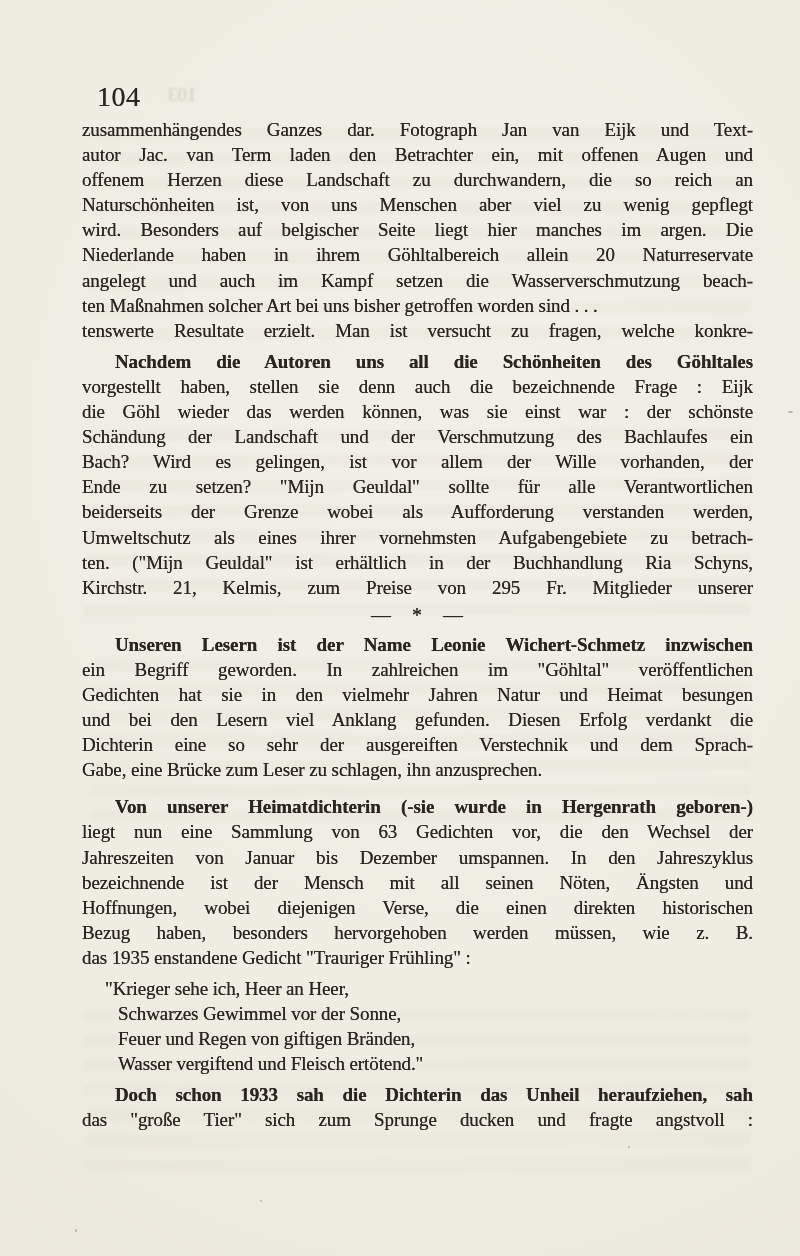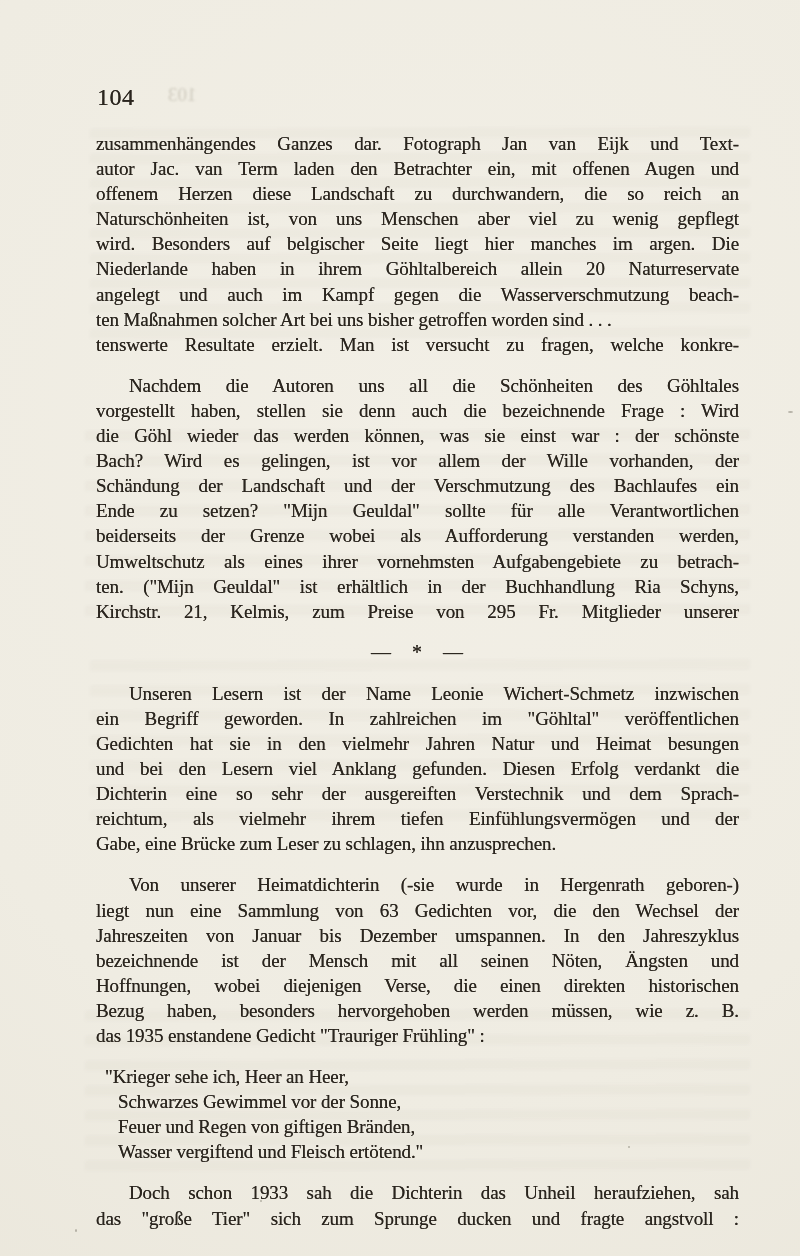--- a/index.html
+++ b/index.html
@@ -12,46 +12,46 @@
     position: relative;
     width: 800px; height: 1256px;
     background:
       radial-gradient(130% 95% at 55% 35%, var(--paper-hi, #f2efe6) 0%, var(--paper, #efece2) 55%, var(--paper-lo, #e9e5d9) 100%);
     color: var(--ink, #2a251e);
     overflow: hidden;
   }
   .page-number {
     position: absolute;
     left: 97px; top: 86px;
-    font-size: 24px; line-height: 22px;
+    font-size: 28px; line-height: 22px;
     letter-spacing: 0.5px;
     text-shadow: 0 0 0.5px rgba(42,37,30,0.85);
   }
   .ghost-number {
     position: absolute;
     left: 168px; top: 84px;
     font-size: 19px;
     color: rgba(130,122,104,0.30);
     transform: scaleX(-1);
     filter: blur(1px);
   }
   .text-block {
     position: absolute;
     left: 80px; right: 45px; top: 115px;
     font-size: 19px;
     line-height: 25.1px;
     letter-spacing: -0.1px;
     text-shadow: 0 0 0.5px rgba(42,37,30,0.85);
   }
-  .para, .poem { margin: 16px; }
+  .para, .poem { margin: 2px; }
   .para + .para, .para + .poem, .poem + .para { margin-top: 6px; }
   .para.loose { margin-top: 12px; }
   .line { text-align: justify; text-align-last: justify; }
   .line.last { text-align-last: left; }
-  .line.indent { text-indent: 33px; }
+  .line.indent { text-indent: 33px; font-weight: bold; }
   .poem { margin-left: 38px; }
   .poem .line { text-align: left; text-align-last: auto; }
   .poem .line:first-child { text-indent: -13px; }
   .separator {
     margin: 3px 0 4px 0;
     text-align: center;
     font-size: 20px;
     line-height: 25px;
     word-spacing: 14px;
     letter-spacing: 1px;
@@ -91,44 +91,43 @@
   <div class="page-number">104</div>
 
   <div class="text-block">
       <div class="para">
         <div class="line">zusammenhängendes Ganzes dar. Fotograph Jan van Eijk und Text-</div>
         <div class="line">autor Jac. van Term laden den Betrachter ein, mit offenen Augen und</div>
         <div class="line">offenem Herzen diese Landschaft zu durchwandern, die so reich an</div>
         <div class="line">Naturschönheiten ist, von uns Menschen aber viel zu wenig gepflegt</div>
         <div class="line">wird. Besonders auf belgischer Seite liegt hier manches im argen. Die</div>
         <div class="line">Niederlande haben in ihrem Göhltalbereich allein 20 Naturreservate</div>
-        <div class="line">angelegt und auch im Kampf gegen die Wasserverschmutzung beach-</div>
+        <div class="line">angelegt und auch im Kampf setzen die Wasserverschmutzung beach-</div>
         <div class="line last">ten Maßnahmen solcher Art bei uns bisher getroffen worden sind . . .</div>
         <div class="line">tenswerte Resultate erzielt. Man ist versucht zu fragen, welche konkre-</div>
       </div>
       <div class="para">
         <div class="line indent">Nachdem die Autoren uns all die Schönheiten des Göhltales</div>
-        <div class="line">vorgestellt haben, stellen sie denn auch die bezeichnende Frage : Wird</div>
+        <div class="line">vorgestellt haben, stellen sie denn auch die bezeichnende Frage : Eijk</div>
         <div class="line">die Göhl wieder das werden können, was sie einst war : der schönste</div>
+        <div class="line">Schändung der Landschaft und der Verschmutzung des Bachlaufes ein</div>
         <div class="line">Bach? Wird es gelingen, ist vor allem der Wille vorhanden, der</div>
-        <div class="line">Schändung der Landschaft und der Verschmutzung des Bachlaufes ein</div>
         <div class="line">Ende zu setzen? "Mijn Geuldal" sollte für alle Verantwortlichen</div>
         <div class="line">beiderseits der Grenze wobei als Aufforderung verstanden werden,</div>
         <div class="line">Umweltschutz als eines ihrer vornehmsten Aufgabengebiete zu betrach-</div>
         <div class="line">ten. ("Mijn Geuldal" ist erhältlich in der Buchhandlung Ria Schyns,</div>
         <div class="line">Kirchstr. 21, Kelmis, zum Preise von 295 Fr. Mitglieder unserer</div>
       </div>
       <div class="separator">— * —</div>
       <div class="para">
         <div class="line indent">Unseren Lesern ist der Name Leonie Wichert-Schmetz inzwischen</div>
         <div class="line">ein Begriff geworden. In zahlreichen im "Göhltal" veröffentlichen</div>
         <div class="line">Gedichten hat sie in den vielmehr Jahren Natur und Heimat besungen</div>
         <div class="line">und bei den Lesern viel Anklang gefunden. Diesen Erfolg verdankt die</div>
         <div class="line">Dichterin eine so sehr der ausgereiften Verstechnik und dem Sprach-</div>
-        <div class="line">reichtum, als vielmehr ihrem tiefen Einfühlungsvermögen und der</div>
         <div class="line last">Gabe, eine Brücke zum Leser zu schlagen, ihn anzusprechen.</div>
       </div>
       <div class="para loose">
         <div class="line indent">Von unserer Heimatdichterin (-sie wurde in Hergenrath geboren-)</div>
         <div class="line">liegt nun eine Sammlung von 63 Gedichten vor, die den Wechsel der</div>
         <div class="line">Jahreszeiten von Januar bis Dezember umspannen. In den Jahreszyklus</div>
         <div class="line">bezeichnende ist der Mensch mit all seinen Nöten, Ängsten und</div>
         <div class="line">Hoffnungen, wobei diejenigen Verse, die einen direkten historischen</div>
         <div class="line">Bezug haben, besonders hervorgehoben werden müssen, wie z. B.</div>
         <div class="line last">das 1935 enstandene Gedicht "Trauriger Frühling" :</div>

